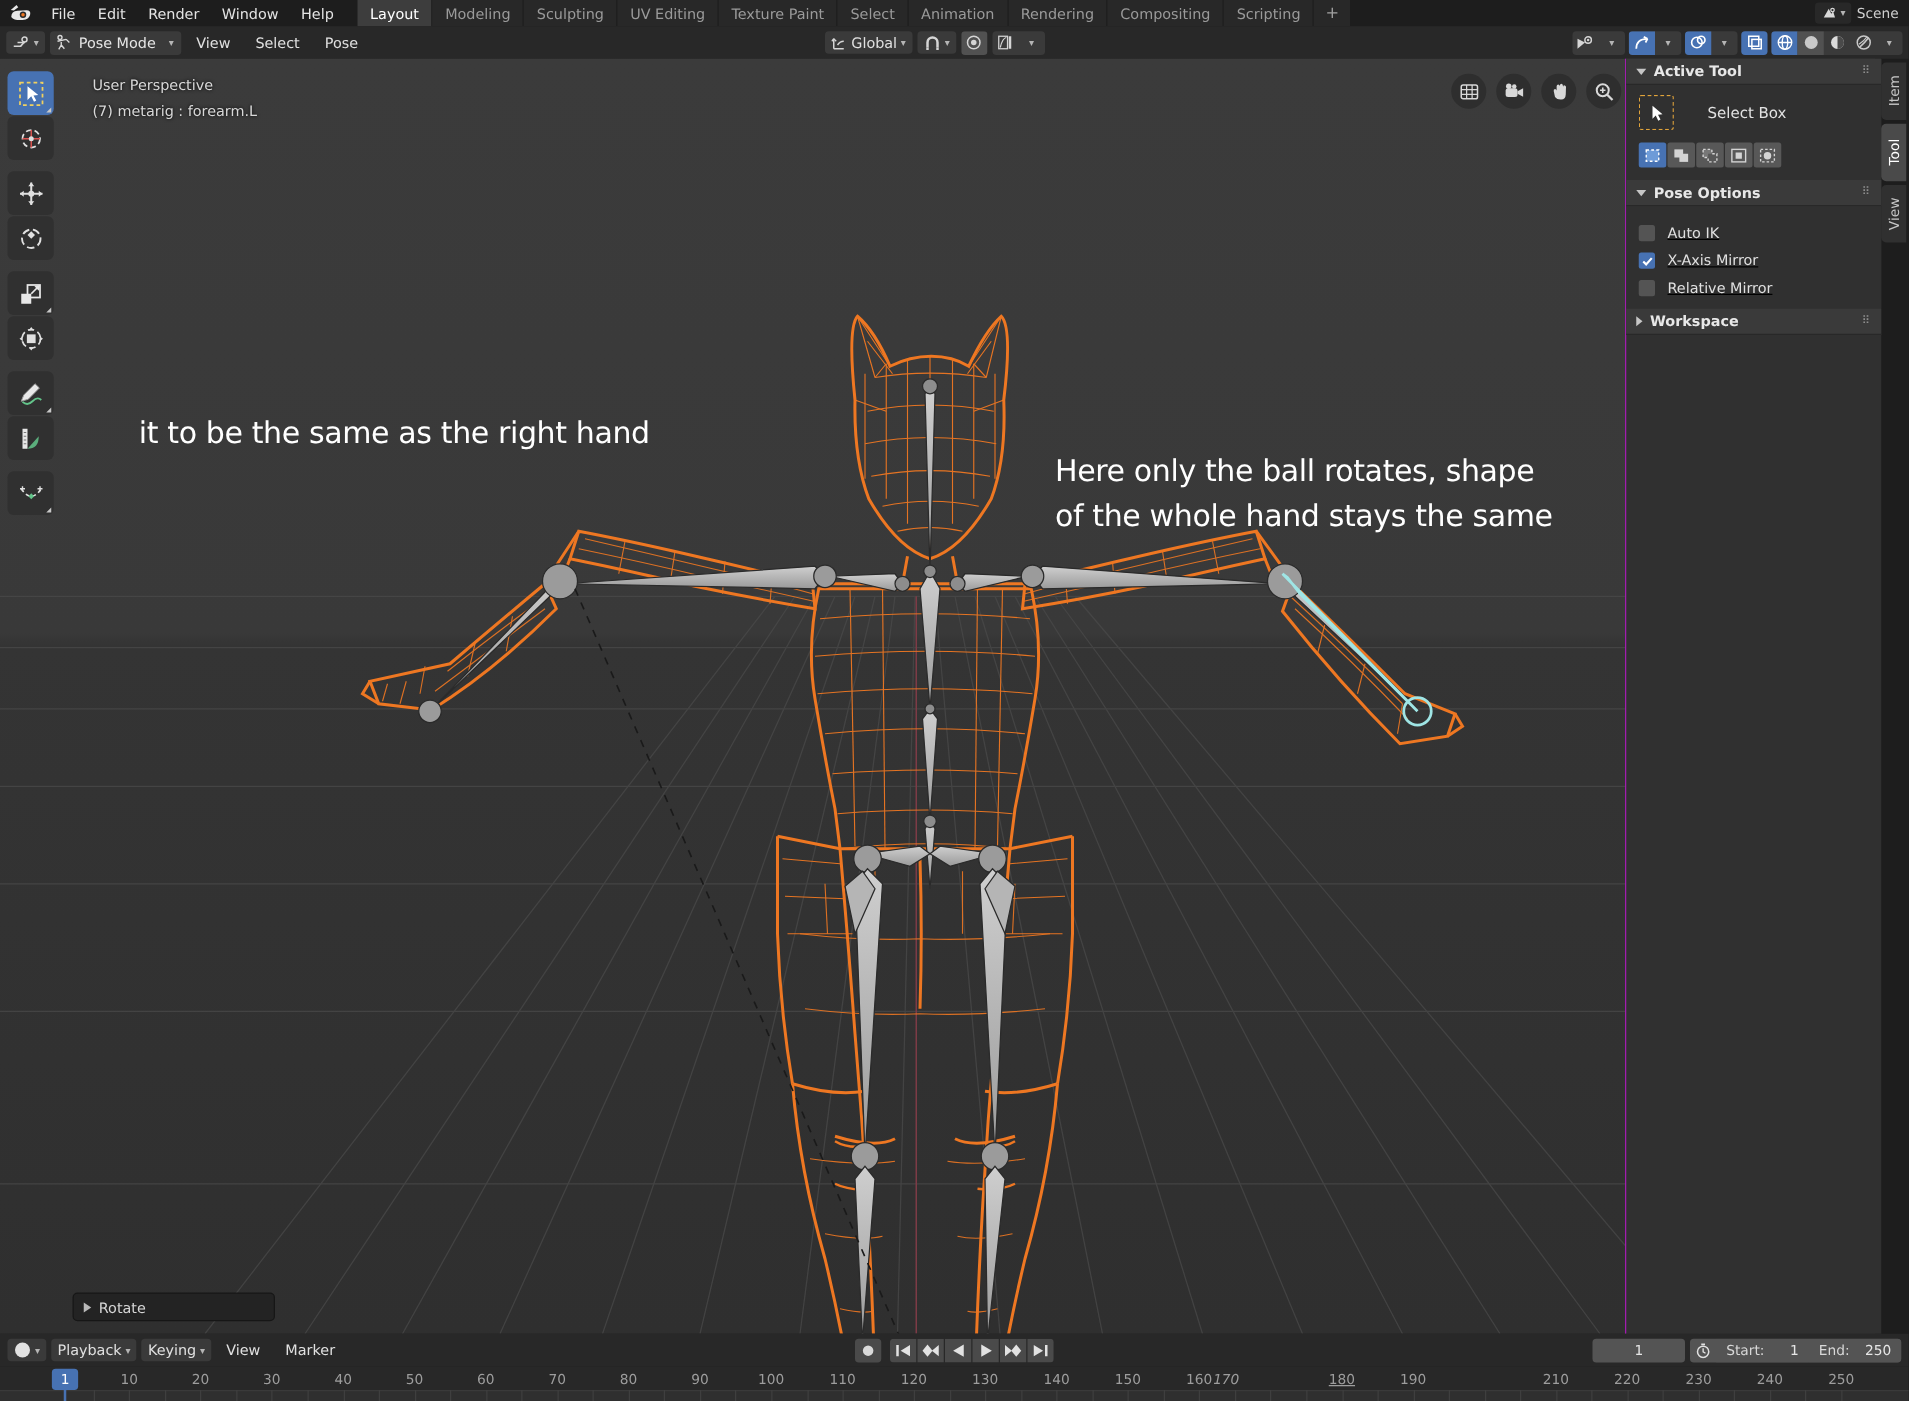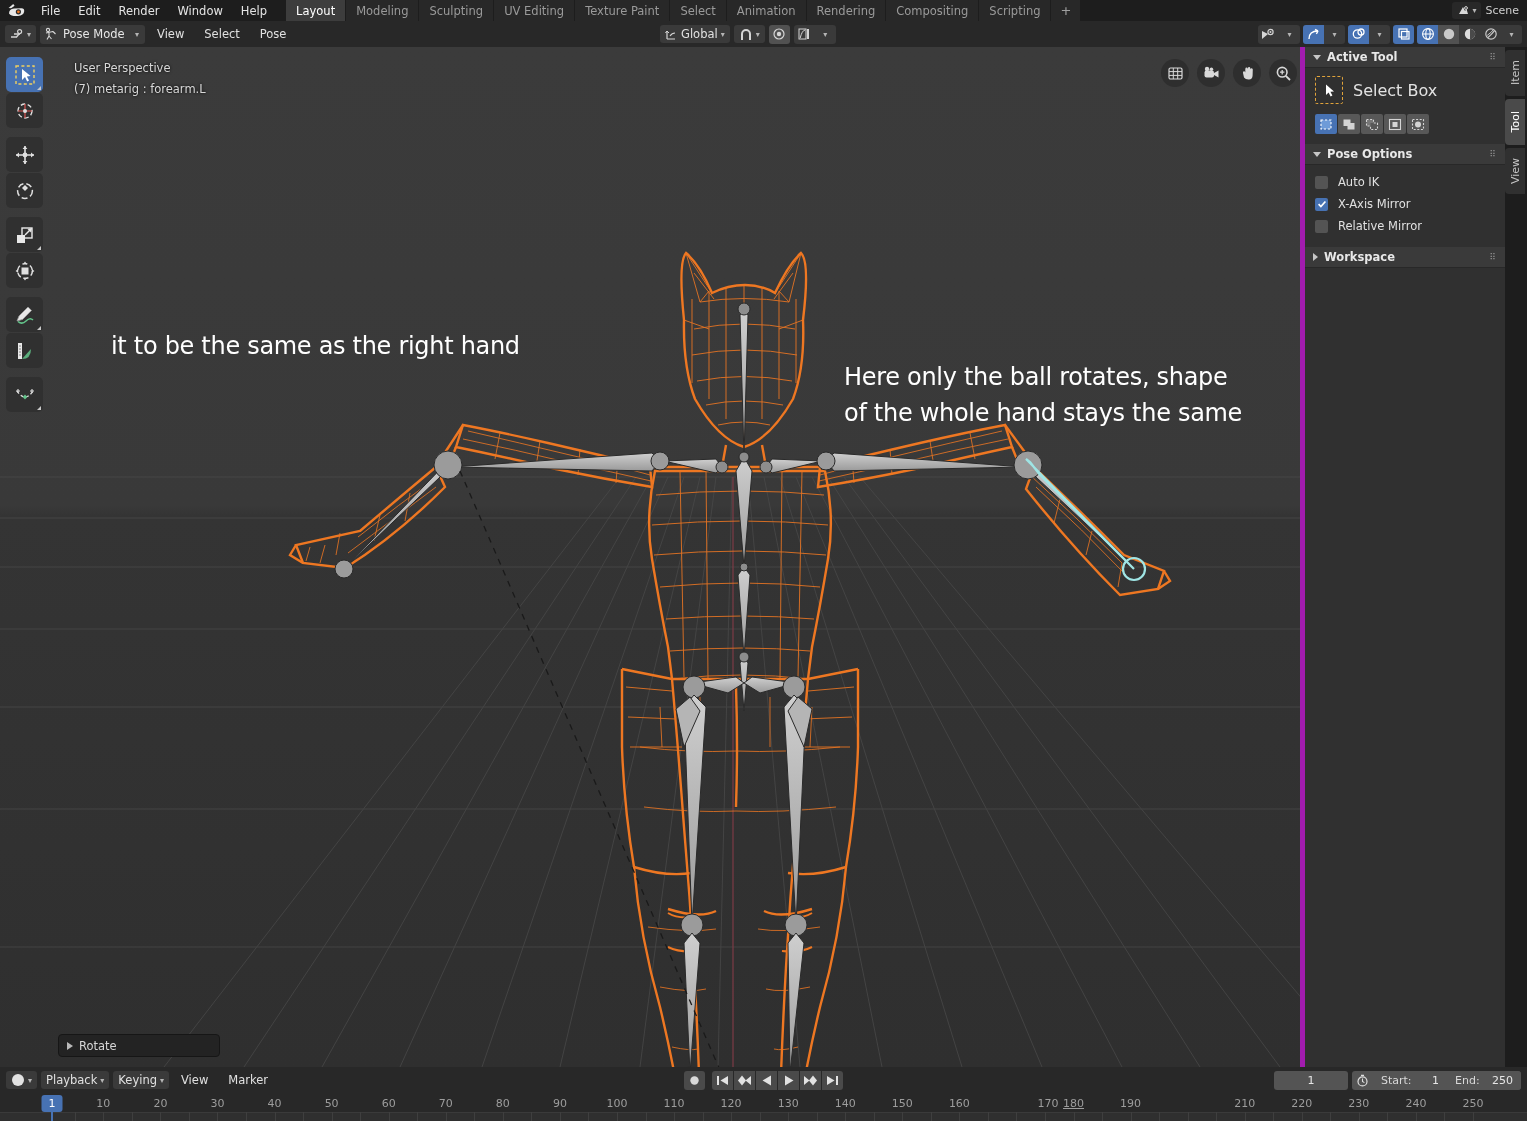--- a/index.html
+++ b/index.html
@@ -84,40 +84,40 @@
   
   .op-panel { position:absolute; left:58px; bottom:10px; width:162px; height:23px;
     background:#232323; border:1px solid #161616; border-radius:4px;
     display:flex; align-items:center; gap:6px; padding:0 8px; }
   .op-panel .tri { width:0;height:0;border-top:4px solid transparent;
     border-bottom:4px solid transparent;border-left:6px solid #b9b9b9; }
   .op-panel span { font-size:11.5px; color:#d6d6d6; }
 
   
   .npanel { position:absolute; right:22px; top:47px; width:205px; height:1020px;
-    background:#303030; border-left:5px solid #a21caf; }
+    background:#303030; border-left:1px solid #a21caf; }
   .pbox { background:#303030; }
   .phead { height:21px; display:flex; align-items:center; gap:6px; padding:0 8px;
     background:#3a3a3a; border-bottom:1px solid #282828; }
   .phead .tri { width:0;height:0;border-left:4px solid transparent;
     border-right:4px solid transparent;border-top:5px solid #c6c6c6; }
   .phead .tri.closed { border-top:4px solid transparent;border-bottom:4px solid transparent;
     border-left:5px solid #c6c6c6; border-right:0; }
   .phead .lbl { font-size:11.5px; color:#e8e8e8; font-weight:bold; }
   .phead .dots { margin-left:auto; color:#8d8d8d; font-size:9px; letter-spacing:1px; }
   .pbody { padding:8px 10px 10px 10px; }
   .tool-row { display:flex; align-items:center; gap:10px; margin-bottom:10px; }
   .tool-thumb { width:28px; height:28px; border:1px dashed #e0a33b; border-radius:2px;
     display:flex; align-items:center; justify-content:center; }
-  .tool-name { font-size:16px; color:#e2e2e2; }
+  .tool-name { font-size:12px; color:#e2e2e2;margin-left:17px; }
   .modebar { display:flex; gap:1px; }
   .modebar .mb { width:22px; height:20px; background:#585858; border-radius:2px;
     display:flex; align-items:center; justify-content:center; }
   .modebar .mb.on { background:#4772b3; }
-  .chkrow { display:flex; align-items:center; gap:10px; height:22px; }
+  .chkrow { display:flex; align-items:flex-end; gap:10px; height:22px;text-decoration:underline; }
   .chk { width:13px; height:13px; border-radius:2px; background:#545454; }
   .chk.on { background:#4772b3; display:flex; align-items:center; justify-content:center; }
   .chkrow .t { font-size:11.5px; color:#e0e0e0; }
 
   
   .vtabs { position:absolute; right:0; top:50px; width:22px;
     display:flex; flex-direction:column; gap:3px; }
   .vtab { width:20px; height:46px; background:#303030; border-radius:0 0 0 0;
     display:flex; align-items:center; justify-content:center;
     border-top-left-radius:4px; border-bottom-left-radius:4px; }
@@ -913,21 +913,21 @@
         <div class="tickmark" style="left: 759.647px;"></div>
         <div class="tick" style="left: 845.249px;">140</div>
         <div class="tickmark" style="left: 845.249px;"></div>
         <div class="tickmark" style="left: 816.715px;"></div>
         <div class="tick" style="left: 902.317px;">150</div>
         <div class="tickmark" style="left: 902.317px;"></div>
         <div class="tickmark" style="left: 873.783px;"></div>
         <div class="tick" style="left: 959.386px;">160</div>
         <div class="tickmark" style="left: 959.386px;"></div>
         <div class="tickmark" style="left: 930.851px;"></div>
-        <div class="tick" style="left: 1048px;">170</div>
+        <div class="tick" style="left: 981px; font-style: italic;">170</div>
         <div class="tickmark" style="left: 1016.45px;"></div>
         <div class="tickmark" style="left: 987.92px;"></div>
         <div class="tick" style="left: 1073.52px; text-decoration: underline;">180</div>
         <div class="tickmark" style="left: 1073.52px;"></div>
         <div class="tickmark" style="left: 1044.99px;"></div>
         <div class="tick" style="left: 1130.59px;">190</div>
         <div class="tickmark" style="left: 1130.59px;"></div>
         <div class="tickmark" style="left: 1102.06px;"></div>
         <div class="tick" style="left: 1187.66px; margin-top: 32px;">200</div>
         <div class="tickmark" style="left: 1187.66px;"></div>

